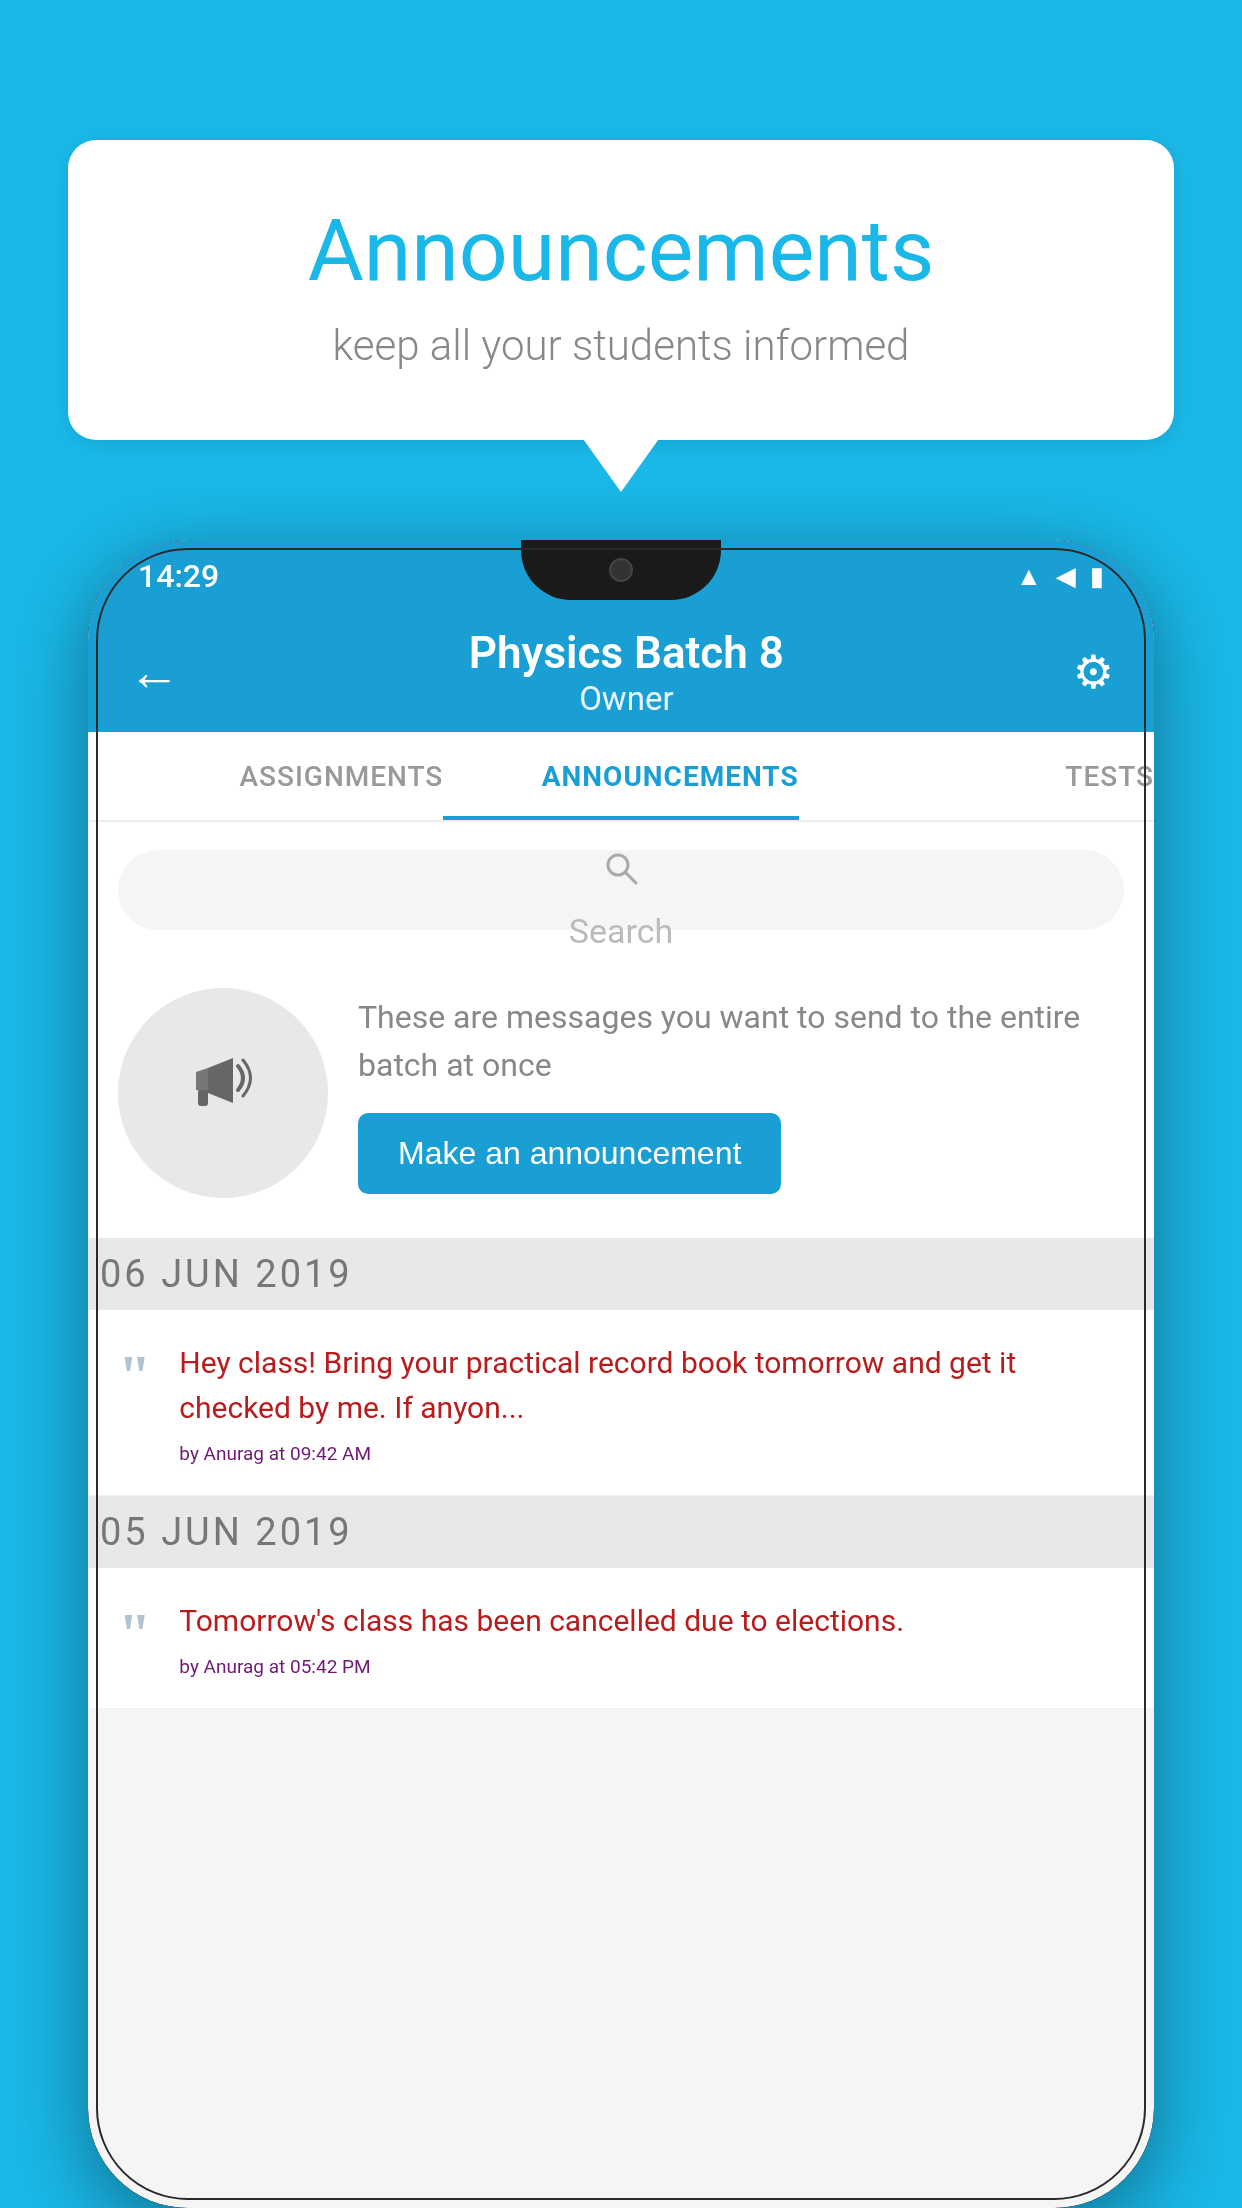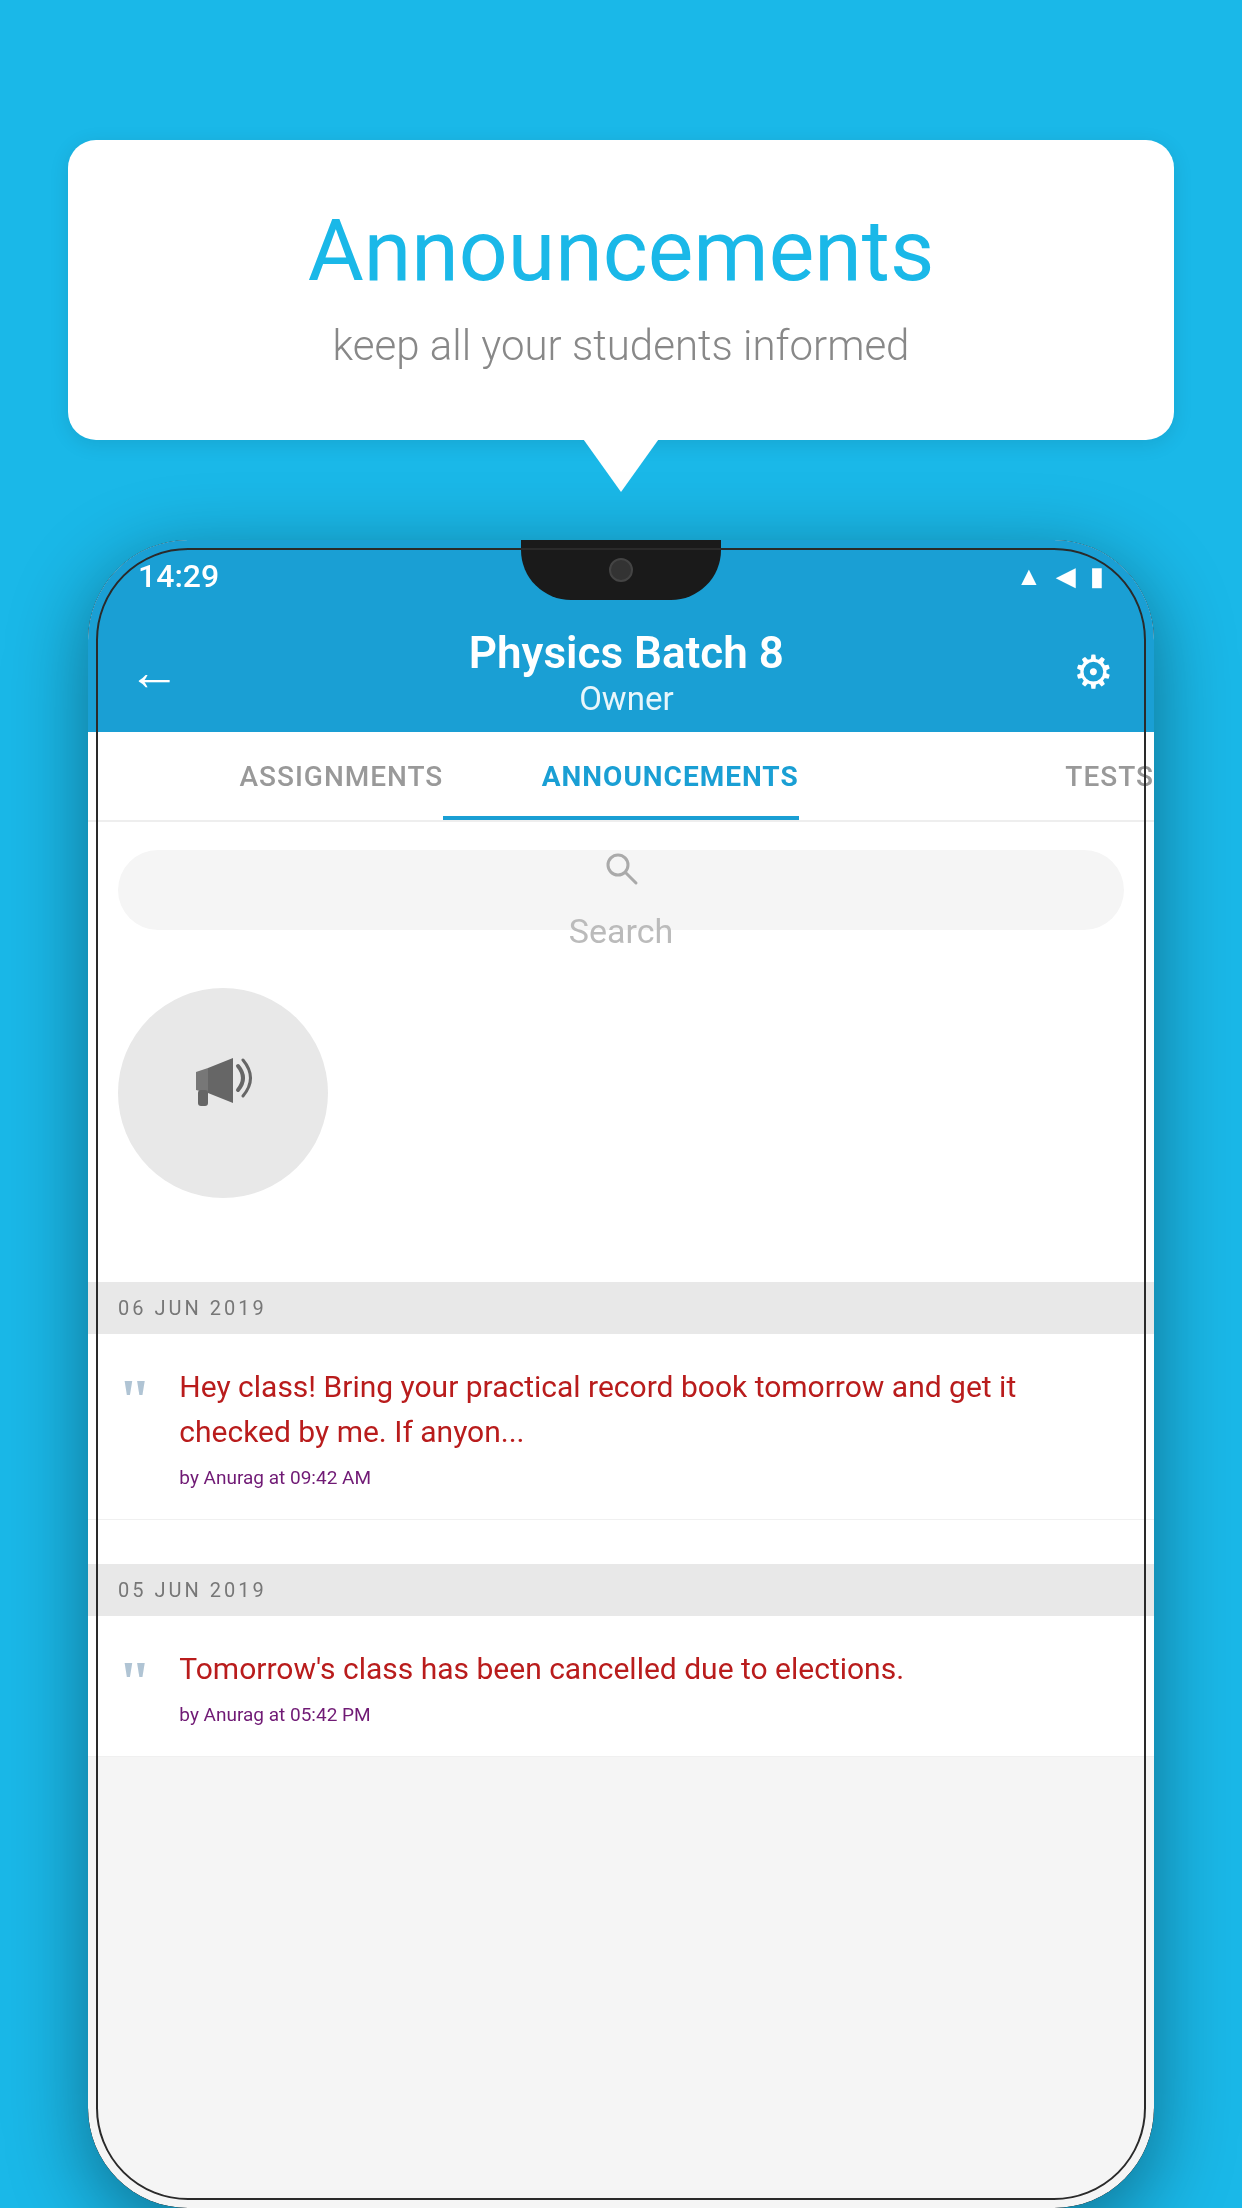--- a/index.html
+++ b/index.html
@@ -277,26 +277,25 @@
       border-radius: 10px;
       padding: 22px 40px;
       font-size: 32px;
       font-weight: 500;
       cursor: pointer;
     }
 
     
     .date-separator {
       background: #e8e8e8;
-      padding: 14px 30px;
-      font-size: 20px;
+      padding: 14px 12px;
+      font-size: 38px;
       color: #777;
       letter-spacing: 3px;
       font-weight: 400;
-      margin-top: 44px;
     }
 
     
     .announcement-item {
       background: white;
       padding: 30px 30px;
       display: flex;
       align-items: flex-start;
       gap: 28px;
       border-bottom: 1px solid #f0f0f0;
@@ -443,20 +442,24 @@
 
               <path d="M30 30 L18 34 L18 52 L30 55 Z" fill="#777"></path>
 
               <path d="M60 28 Q70 40 60 52" stroke="#666" stroke-width="4" fill="none" stroke-linecap="round"></path>
               <path d="M65 22 Q80 40 65 58" stroke="#666" stroke-width="3" fill="none" stroke-linecap="round"></path>
 
               <rect x="20" y="52" width="10" height="16" rx="3" fill="#666"></rect>
             </svg>
           </span>
         </div>
+        <div class="promo-right">
+          <div class="promo-text">These are messages you want to send to the entire batch at once</div>
+          <button class="make-announcement-btn">Make an announcement</button>
+        </div>
       </div>
 
       <div class="date-separator">
         <span>06  JUN  2019</span>
       </div>
 
       <div class="announcement-item">
         <div class="quote-icon">"</div>
         <div class="announcement-content">
           <div class="announcement-message">Hey class! Bring your practical record book tomorrow and get it checked by me. If anyon...</div>

